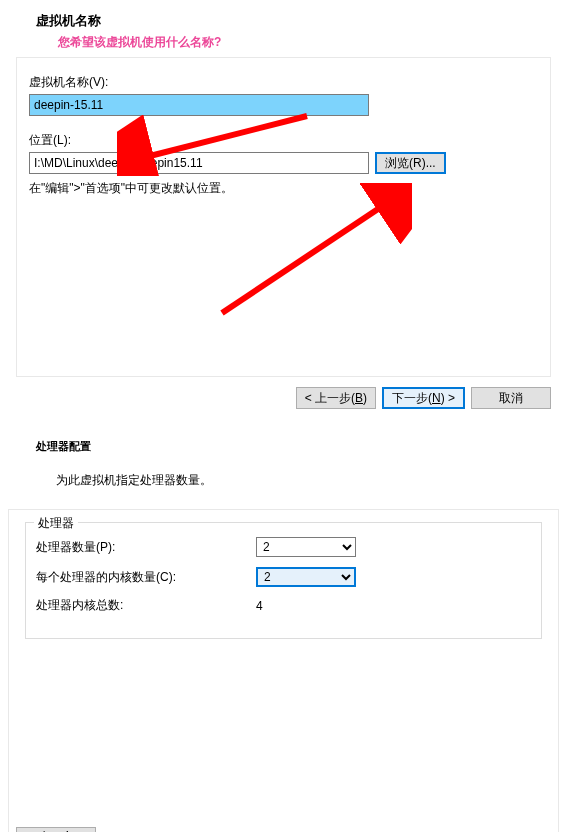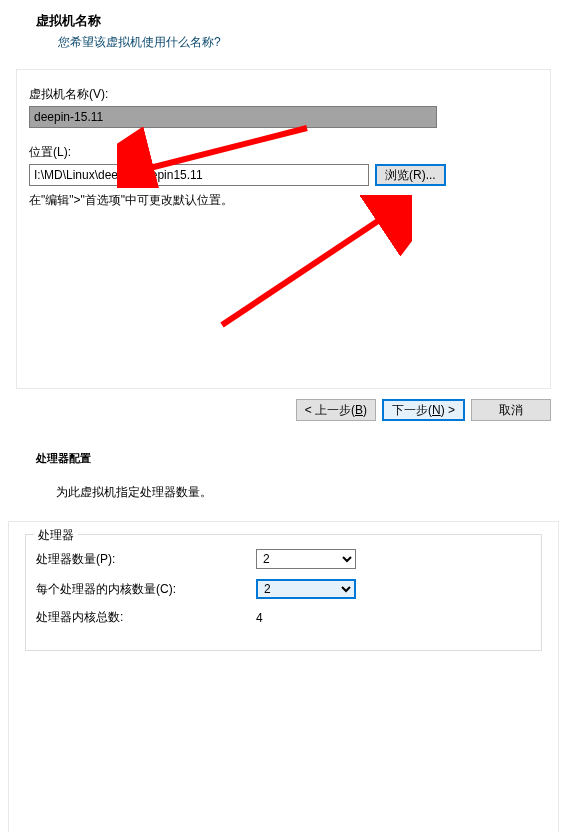--- a/index.html
+++ b/index.html
@@ -14,46 +14,47 @@
       padding: 12px 18px 0 18px;
     }
     .dialog-title {
       font-size: 13px;
       font-weight: bold;
       margin-bottom: 4px;
       padding-left: 18px;
     }
     .dialog-subtitle {
       font-size: 12px;
-      color: #0c4a6e;
+      color: #ec4899;
       padding-left: 40px;
-      margin-bottom: 18px;
+      margin-bottom: 6px;
+      font-weight: bold;
     }
     .panel {
       border: 1px solid #e8e8e8;
       padding: 14px 12px 0 12px;
       margin: 0 16px;
       background: #fff;
       position: relative;
     }
     .panel-1 {
       height: 320px;
     }
     .field-label {
       font-size: 12px;
       margin-bottom: 3px;
       margin-top: 2px;
     }
     .name-input {
-      width: 408px;
+      width: 340px;
       height: 22px;
       border: 1px solid #7a7a7a;
       padding: 2px 4px;
       font-size: 12px;
-      background: #a3a3a3;
+      background: #7dd3fc;
     }
     .location-row {
       display: flex;
       align-items: center;
       gap: 6px;
     }
     .location-input {
       width: 340px;
       height: 22px;
       border: 1px solid #7a7a7a;

